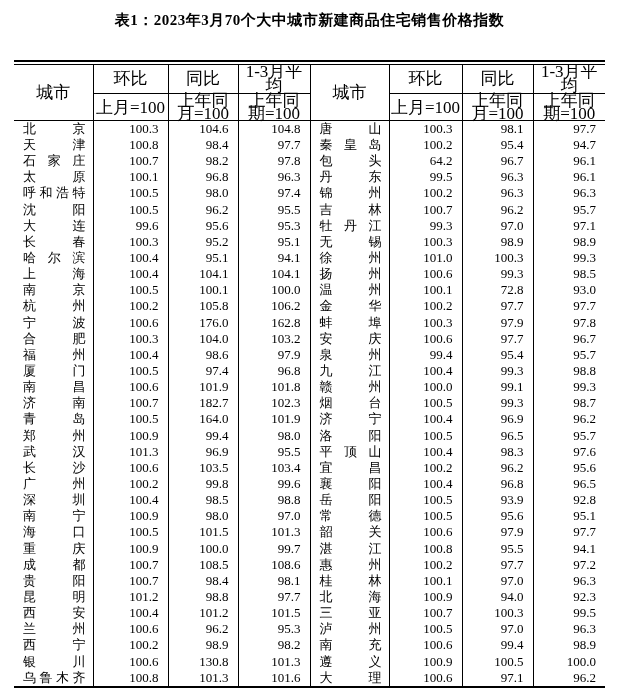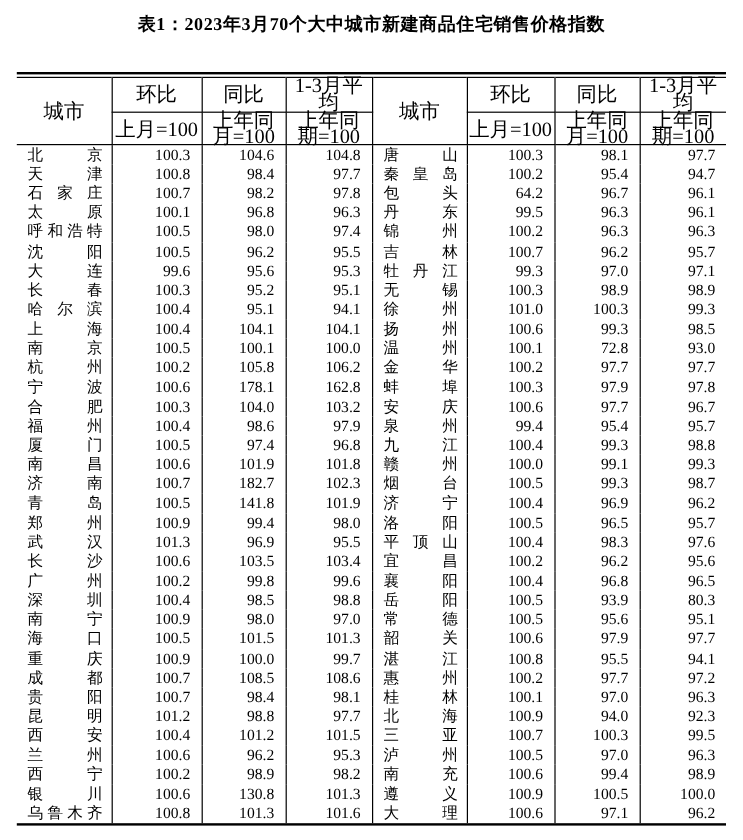--- a/index.html
+++ b/index.html
@@ -363,21 +363,21 @@
             <td class="num">97.7</td>
           </tr>
           <tr>
             <td class="city-cell">
               <div class="city">
                 <span>宁</span>
                 <span>波</span>
               </div>
             </td>
             <td class="num">100.6</td>
-            <td class="num">178.1</td>
+            <td class="num">176.0</td>
             <td class="num">162.8</td>
             <td class="city-cell">
               <div class="city">
                 <span>蚌</span>
                 <span>埠</span>
               </div>
             </td>
             <td class="num">100.3</td>
             <td class="num">97.9</td>
             <td class="num">97.8</td>
@@ -483,21 +483,21 @@
             <td class="num">98.7</td>
           </tr>
           <tr>
             <td class="city-cell">
               <div class="city">
                 <span>青</span>
                 <span>岛</span>
               </div>
             </td>
             <td class="num">100.5</td>
-            <td class="num">141.8</td>
+            <td class="num">164.0</td>
             <td class="num">101.9</td>
             <td class="city-cell">
               <div class="city">
                 <span>济</span>
                 <span>宁</span>
               </div>
             </td>
             <td class="num">100.4</td>
             <td class="num">96.9</td>
             <td class="num">96.2</td>
@@ -594,21 +594,21 @@
             <td class="num">98.5</td>
             <td class="num">98.8</td>
             <td class="city-cell">
               <div class="city">
                 <span>岳</span>
                 <span>阳</span>
               </div>
             </td>
             <td class="num">100.5</td>
             <td class="num">93.9</td>
-            <td class="num">80.3</td>
+            <td class="num">92.8</td>
           </tr>
           <tr>
             <td class="city-cell">
               <div class="city">
                 <span>南</span>
                 <span>宁</span>
               </div>
             </td>
             <td class="num">100.9</td>
             <td class="num">98.0</td>

